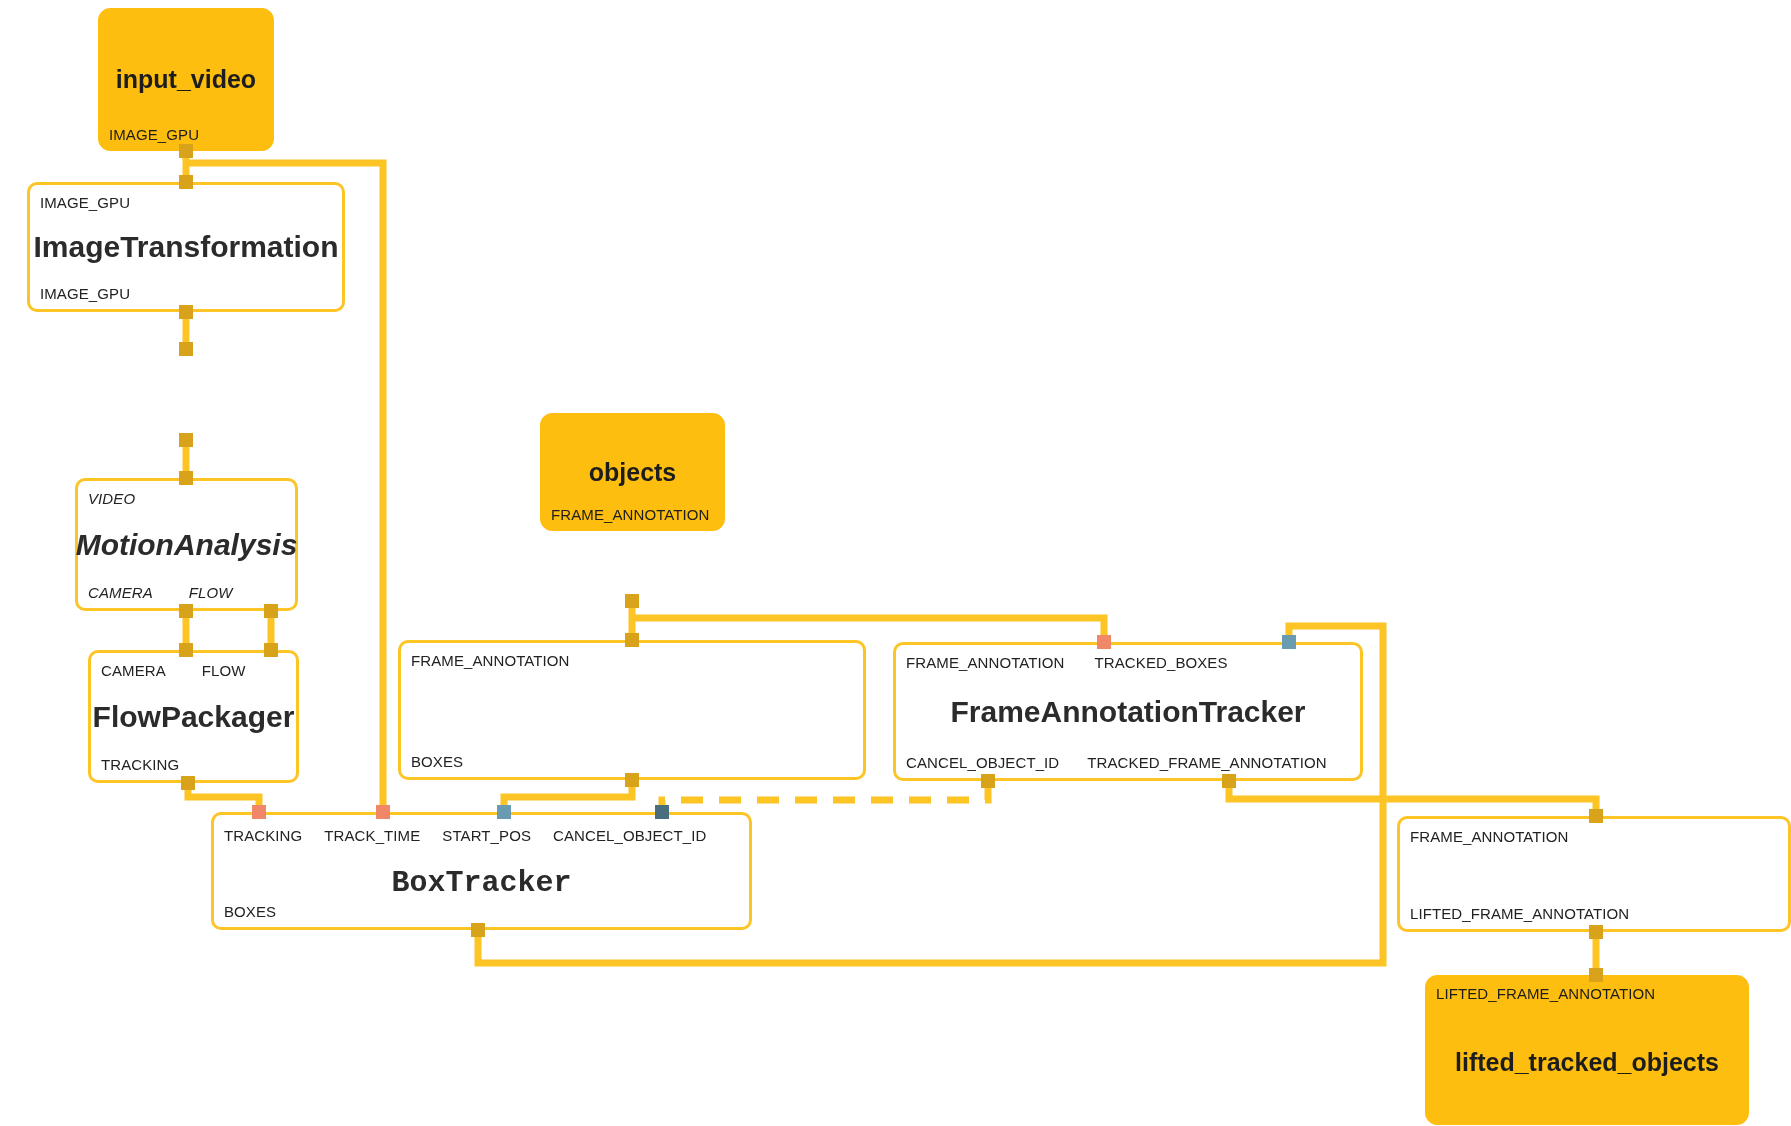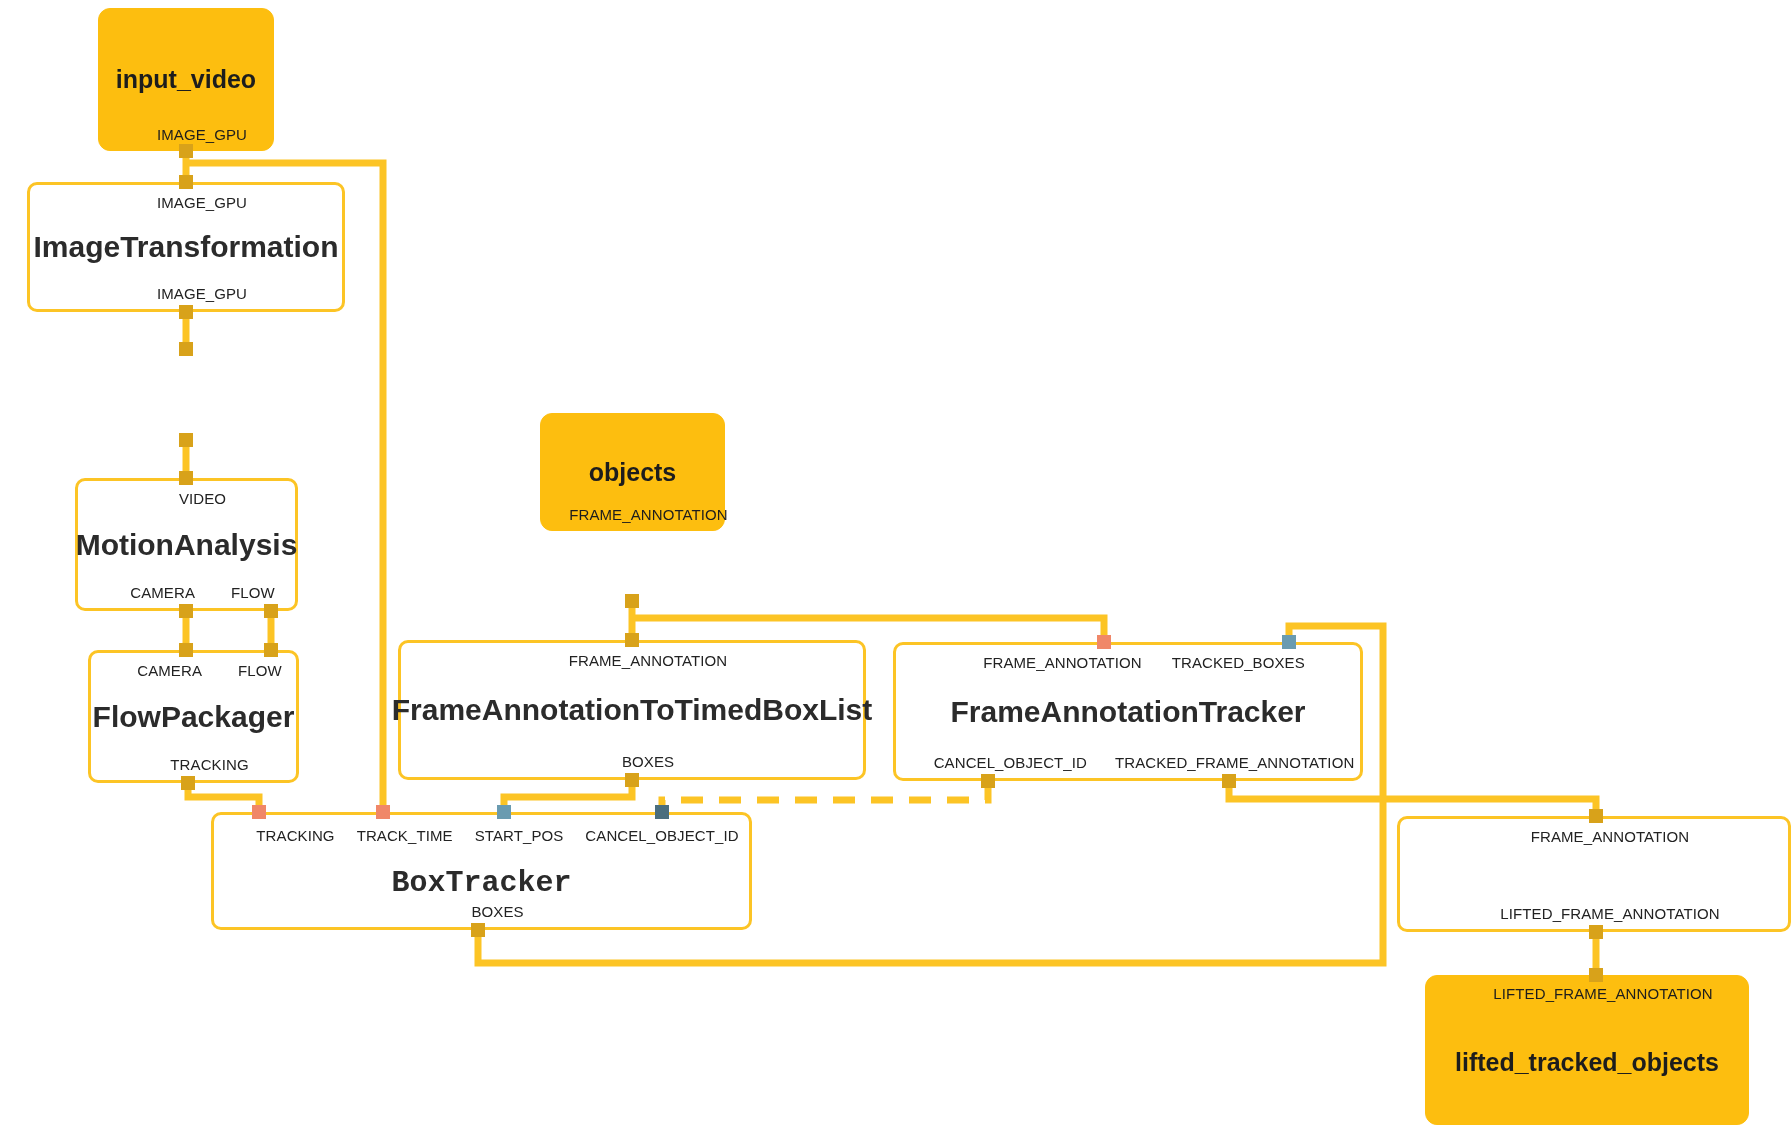--- a/index.html
+++ b/index.html
@@ -60,24 +60,24 @@
     color: #2b2b2b;
     text-align: center;
     line-height: 1.05;
     white-space: nowrap;
   }
   .node.calculator .node-title { font-size: 30px; }
   .node.stream .node-title { font-size: 25px; color: #1d1d1d; }
 
   .port-row {
     position: absolute;
-    left: 16px;
+    left: 10px;
     width: 100%;
     display: flex;
-    justify-content: center;
+    justify-content: flex-start;
     align-items: center;
     gap: 26px;
     pointer-events: none;
   }
   .port-row.top { top: 9px; }
   .port-row.bottom { bottom: 7px; }
 
   .port-label {
     font-size: 15px;
     color: #222222;
@@ -154,21 +154,21 @@
       <div class="port-row bottom">
         <span class="port-label">IMAGE_GPU</span>
       </div>
     </div>
     <div class="nub" style="left:179px; top:175px;"></div>
     <div class="nub" style="left:179px; top:305px;"></div>
 
     <div class="nub" style="left:179px; top:342px;"></div>
     <div class="nub" style="left:179px; top:433px;"></div>
 
-    <div class="node calculator" style="left:75px; top:478px; width:223px; height:133px;">
+    <div class="node calculator" style="left:75px; top:478px; width:223px; height:133px;font-style:italic;">
       <div class="port-row top">
         <span class="port-label">VIDEO</span>
       </div>
       <div class="node-title">MotionAnalysis</div>
       <div class="port-row bottom" style="gap:36px;">
         <span class="port-label">CAMERA</span>
         <span class="port-label">FLOW</span>
       </div>
     </div>
     <div class="nub" style="left:179px; top:471px;"></div>
@@ -194,21 +194,20 @@
       <div class="port-row bottom">
         <span class="port-label">FRAME_ANNOTATION</span>
       </div>
     </div>
     <div class="nub" style="left:625px; top:594px;"></div>
 
     <div class="node calculator" style="left:398px; top:640px; width:468px; height:140px;">
       <div class="port-row top">
         <span class="port-label">FRAME_ANNOTATION</span>
       </div>
-      <div class="node-title">FrameAnnotationToTimedBoxList</div>
       <div class="port-row bottom">
         <span class="port-label">BOXES</span>
       </div>
     </div>
     <div class="nub" style="left:625px; top:633px;"></div>
     <div class="nub" style="left:625px; top:773px;"></div>
 
     <div class="node calculator" style="left:893px; top:642px; width:470px; height:139px;">
       <div class="port-row top" style="gap:30px;">
         <span class="port-label">FRAME_ANNOTATION</span>

